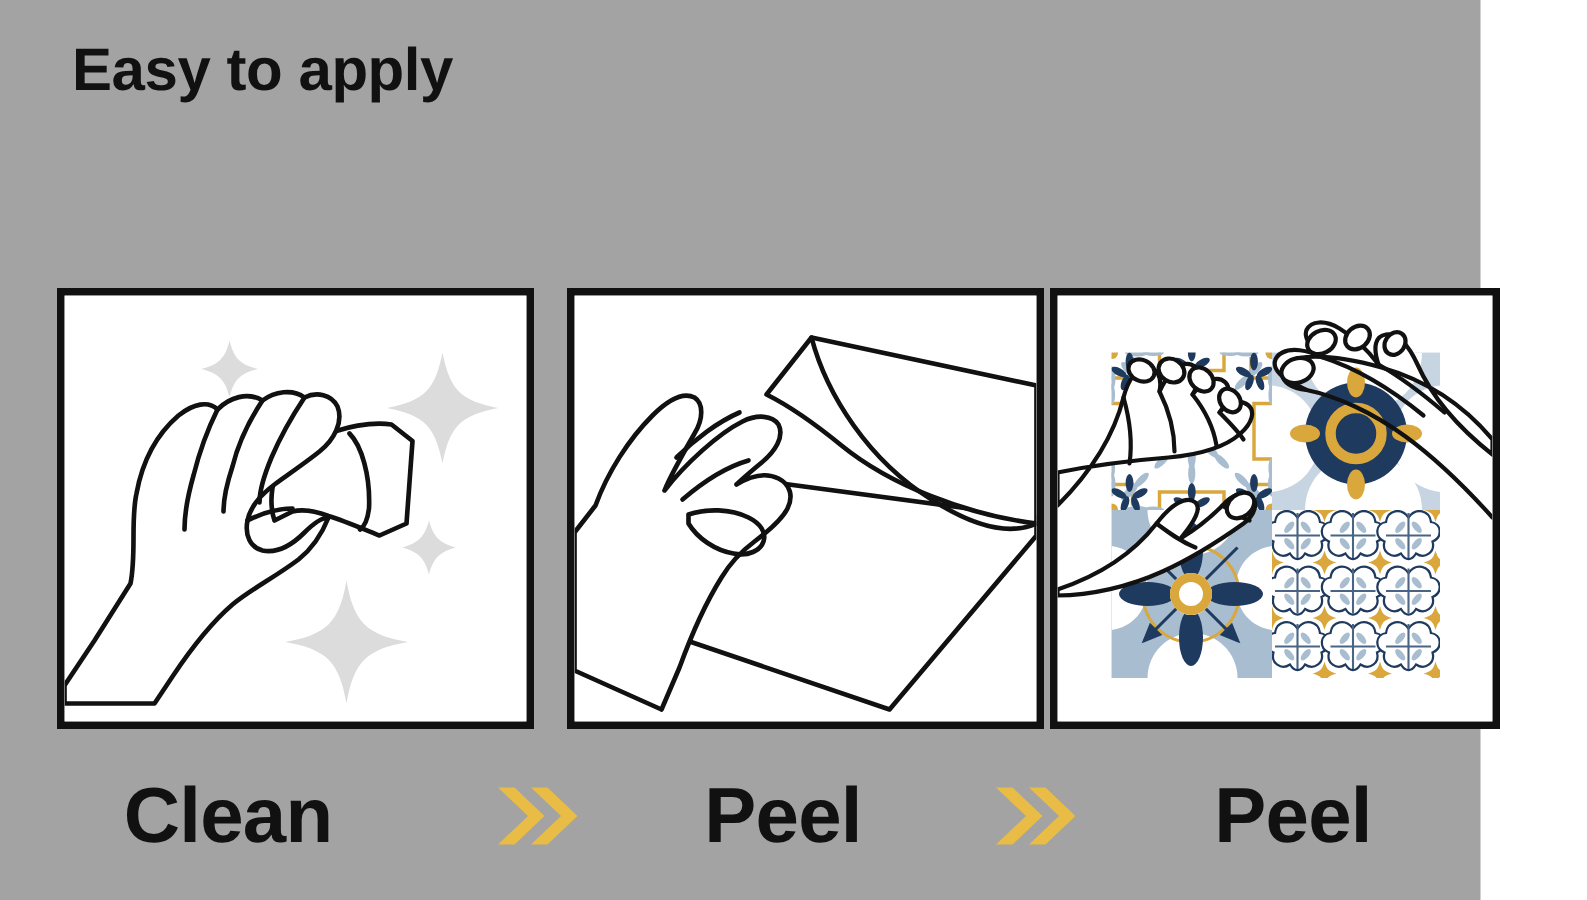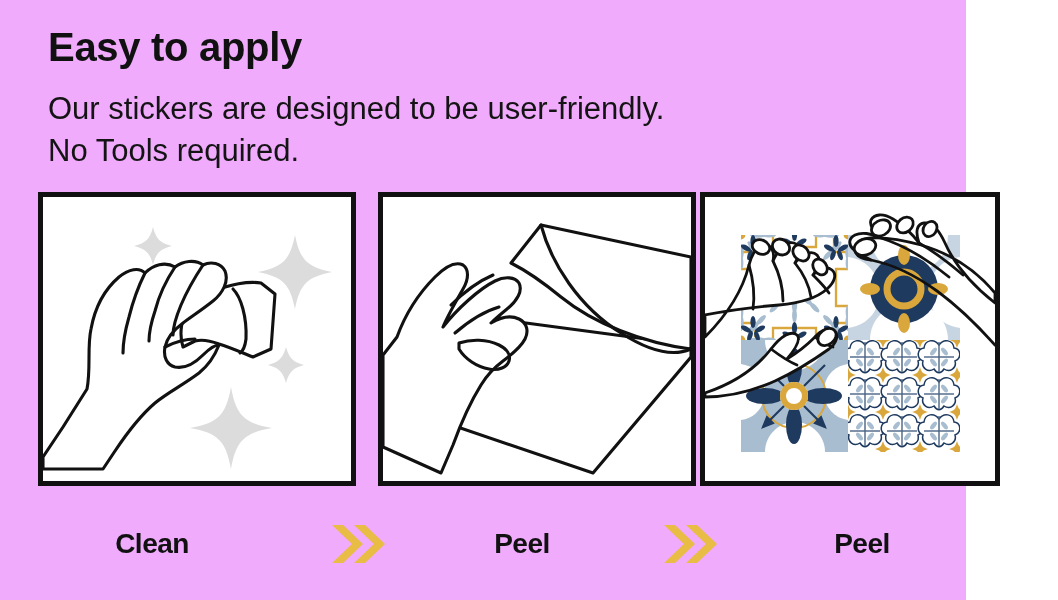--- a/index.html
+++ b/index.html
@@ -14,21 +14,22 @@
     overflow: hidden;
     font-family: "Liberation Sans", sans-serif;
     color: #000000;
     position: relative;
   }
   .page {
     position: absolute;
     inset: 0;
     width: 966px;
     height: 600px;
-    background: #f0abfc;
+    background: #a3a3a3;
+    padding-left: 21px;
   }
 
   
   .headline {
     position: absolute;
     left: 48px;
     top: 26px;
     font-size: 40px;
     font-weight: bold;
     letter-spacing: -0.3px;
@@ -78,21 +79,21 @@
     width: 1058px;
     height: 78px;
   }
   .caption {
     position: absolute;
     top: 0;
     height: 78px;
     display: flex;
     align-items: center;
     justify-content: center;
-    font-size: 28px;
+    font-size: 52px;
     font-weight: bold;
     letter-spacing: -0.5px;
     color: #111111;
   }
   .cap-1 { left: 38px;  width: 228px; }
   .cap-2 { left: 408px; width: 228px; text-align: right; }
   .cap-3 { left: 748px; width: 228px; }
 
   .chev {
     position: absolute;
@@ -104,22 +105,20 @@
   .chev-2 { left: 662px; }
   .chev svg { display: block; width: 100%; height: 100%; }
 </style>
 </head>
 <body>
 
 <div class="page">
 
   <div class="headline">Easy to apply</div>
 
-  <div class="subhead">Our stickers are designed to be user-friendly.
-No Tools required.</div>
 
   <div class="panels">
 
     <div class="panel panel-1">
       <svg viewBox="0 0 308 284" xmlns="http://www.w3.org/2000/svg">
         <rect x="0" y="0" width="308" height="284" fill="#ffffff"></rect>
 
         <g fill="#DCDCDC">
           <path d="M110 30 C113 42 117 46 129 49 C117 52 113 56 110 68 C107 56 103 52 91 49 C103 46 107 42 110 30 Z"></path>
           <path d="M252 38 C257 63 264 70 289 75 C264 80 257 87 252 112 C247 87 240 80 215 75 C240 70 247 63 252 38 Z"></path>

